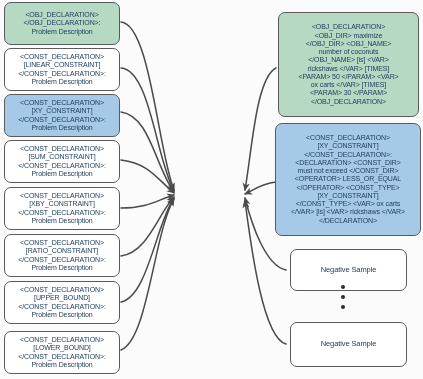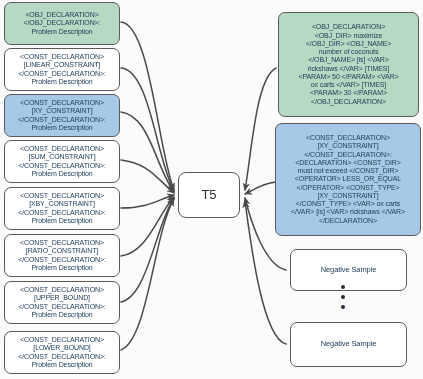--- a/index.html
+++ b/index.html
@@ -168,23 +168,20 @@
 Problem Description</span>
   </div>
 
   <div class="node left-node fill-white" style="top:331px;">
     <span class="txt">&lt;CONST_DECLARATION&gt;
 [LOWER_BOUND]
 &lt;/CONST_DECLARATION&gt;:
 Problem Description</span>
   </div>
 
-  <div class="node" id="t5-node">
-    <span class="txt">T5</span>
-  </div>
 
   <div class="node right-node fill-green" style="left:278px; top:12px; width:141px; height:105px;">
     <span class="txt">&lt;OBJ_DECLARATION&gt;
 &lt;OBJ_DIR&gt; maximize
 &lt;/OBJ_DIR&gt; &lt;OBJ_NAME&gt;
 number of coconuts
 &lt;/OBJ_NAME&gt; [is] &lt;VAR&gt;
 rickshaws &lt;/VAR&gt; [TIMES]
 &lt;PARAM&gt; 50 &lt;/PARAM&gt; &lt;VAR&gt;
 ox carts &lt;/VAR&gt; [TIMES]

